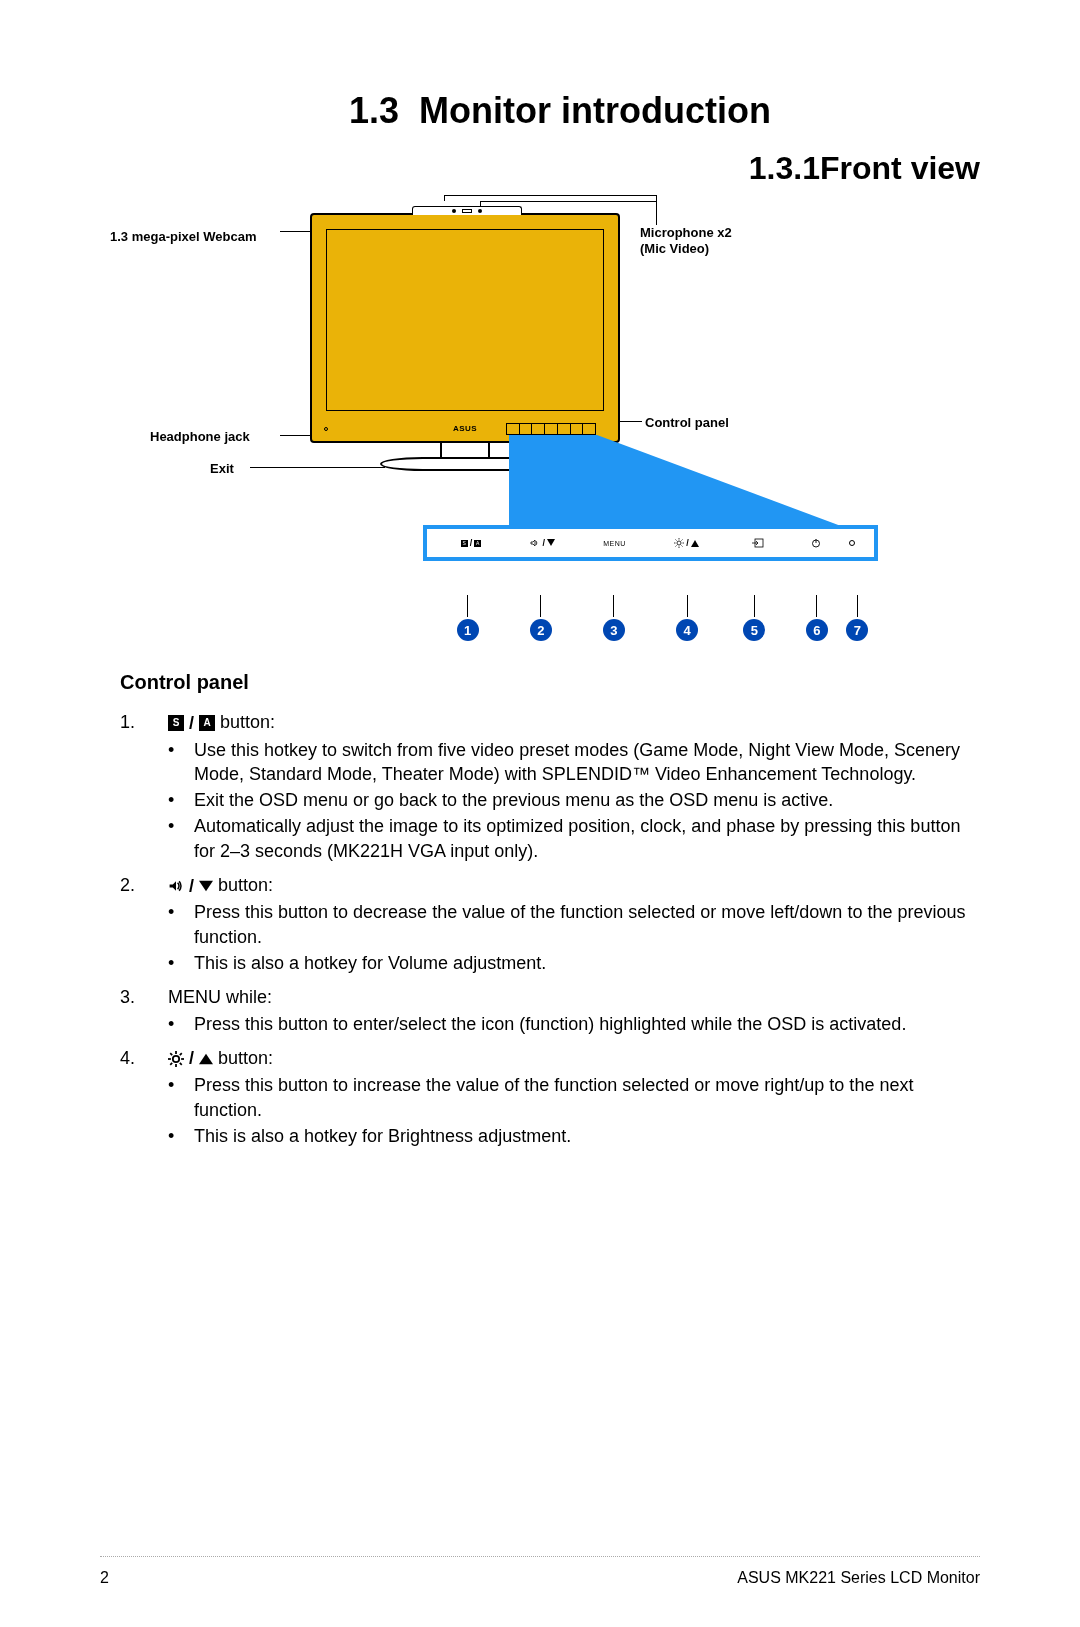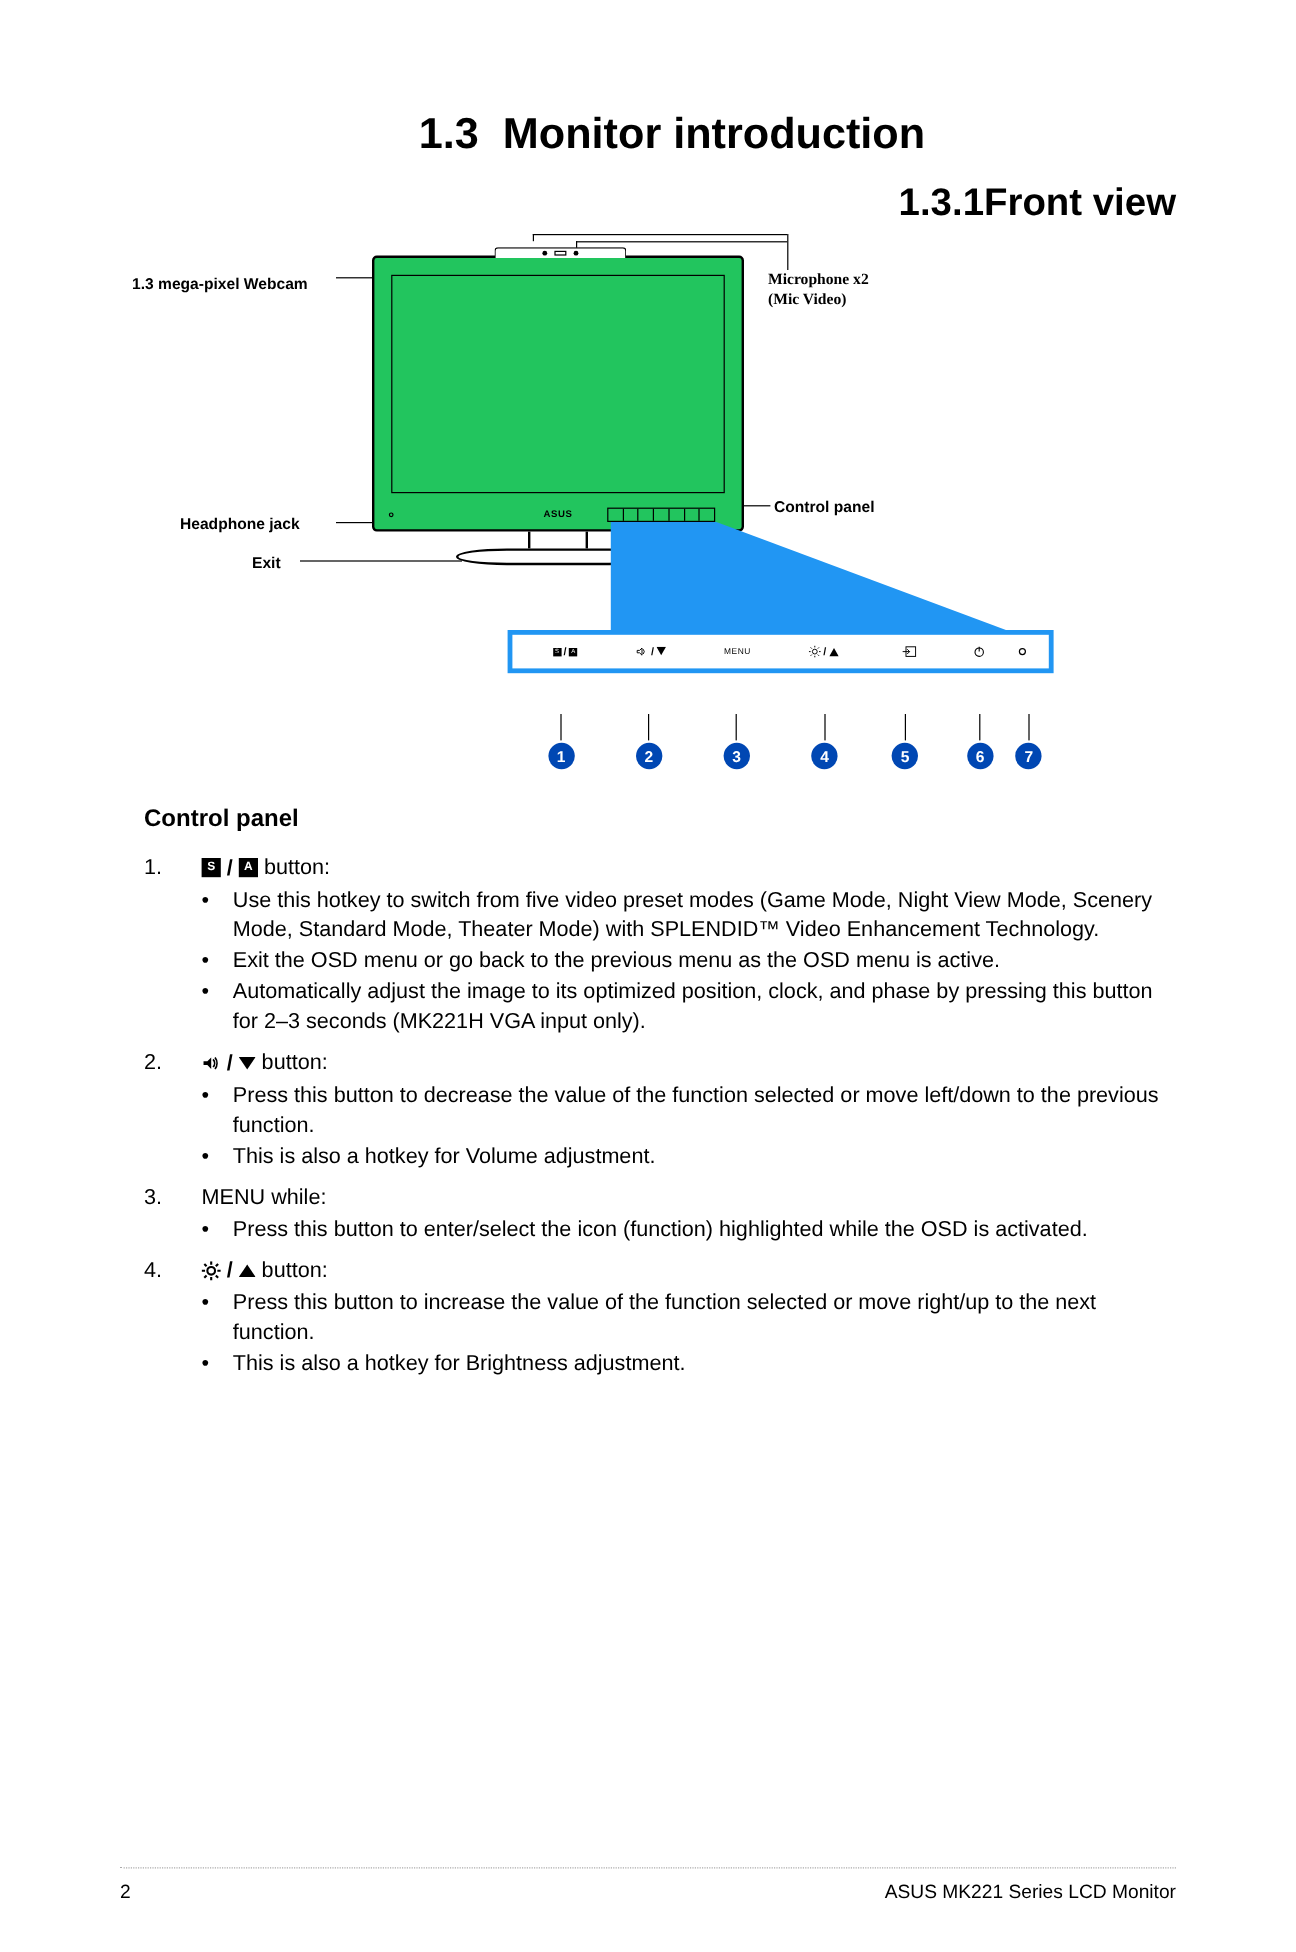--- a/index.html
+++ b/index.html
@@ -8,21 +8,21 @@
   h1.section-title { font-size: 36px; font-weight: bold; margin-bottom: 18px; text-align: center; }
   h1.section-title .num { display: inline-block; width: 90px; }
   h2.subsection-title { font-size: 32px; font-weight: bold; margin-bottom: 8px; text-align: right; }
   h2.subsection-title .num { display: inline-block; width: 90px; }
   .diagram-area { position: relative; height: 450px; width: 100%; }
   .label { position: absolute; font-size: 13px; font-weight: bold; line-height: 1.2; }
   .leader { position: absolute; background: #000; }
 
   
   .monitor-wrap { position: absolute; left: 190px; top: 18px; width: 310px; }
-  .monitor-bezel { width: 310px; height: 230px; border: 2px solid #000; border-radius: 4px; position: relative; background: #22c55e; }
+  .monitor-bezel { width: 310px; height: 230px; border: 2px solid #000; border-radius: 4px; position: relative; background: #eab308; }
   .monitor-screen { position: absolute; left: 14px; top: 14px; right: 14px; bottom: 30px; border: 1.5px solid #000; }
   .webcam-bar { position: absolute; top: -9px; left: 100px; width: 110px; height: 9px; border: 1.2px solid #000; border-bottom: none; border-top-left-radius: 3px; border-top-right-radius: 3px; background: #fff; display: flex; align-items: center; justify-content: center; gap: 6px; }
   .webcam-dot { width: 4px; height: 4px; border-radius: 50%; background: #000; }
   .webcam-rect { width: 10px; height: 4px; border: 1px solid #000; }
   .logo { position: absolute; bottom: 8px; left: 50%; transform: translateX(-50%); font-size: 8px; font-weight: bold; letter-spacing: 0.5px; }
   .bezel-buttons { position: absolute; bottom: 6px; right: 22px; width: 90px; height: 12px; border: 1.5px solid #000; display: flex; }
   .bezel-buttons span { flex: 1; border-left: 1px solid #000; }
   .bezel-buttons span:first-child { border-left: none; }
   .hp-jack-dot { position: absolute; bottom: 10px; left: 12px; width: 4px; height: 4px; border-radius: 50%; border: 1px solid #000; }
   .neck { width: 50px; height: 14px; margin: 0 auto; border-left: 2px solid #000; border-right: 2px solid #000; }
@@ -83,21 +83,21 @@
 
     <div class="label" style="left:-10px; top:34px; width:190px; text-align:left;">1.3 mega-pixel Webcam</div>
     <div class="leader" style="left:160px; top:36px; width:38px; height:1px;"></div>
 
     <div class="label" style="left:30px; top:234px;">Headphone jack</div>
     <div class="leader" style="left:160px; top:240px; width:42px; height:1px;"></div>
 
     <div class="label" style="left:90px; top:266px;">Exit</div>
     <div class="leader" style="left:130px; top:272px; width:135px; height:1px;"></div>
 
-    <div class="label" style="left:520px; top:30px;font-family:Liberation Serif, serif;">
+    <div class="label" style="left:520px; top:30px;">
       <div>Microphone x2</div>
       <div>(Mic Video)</div>
     </div>
     <div class="leader" style="left:360px; top:6px; width:1px; height:8px;"></div>
     <div class="leader" style="left:324px; top:0px; width:1px; height:6px;"></div>
     <div class="leader" style="left:324px; top:0px; width:212px; height:1px;"></div>
     <div class="leader" style="left:360px; top:6px; width:176px; height:1px;"></div>
     <div class="leader" style="left:536px; top:0px; width:1px; height:30px;"></div>
 
     <div class="label" style="left:525px; top:220px;">Control panel</div>

